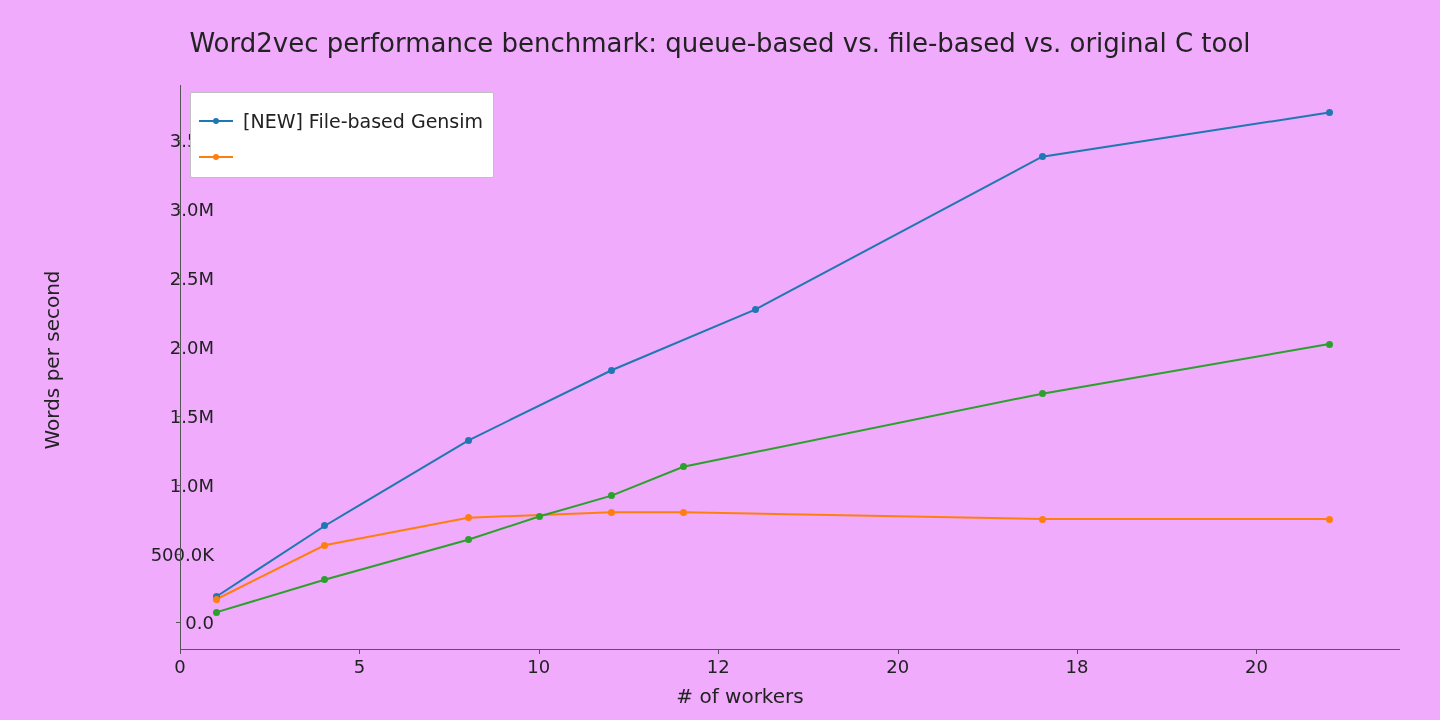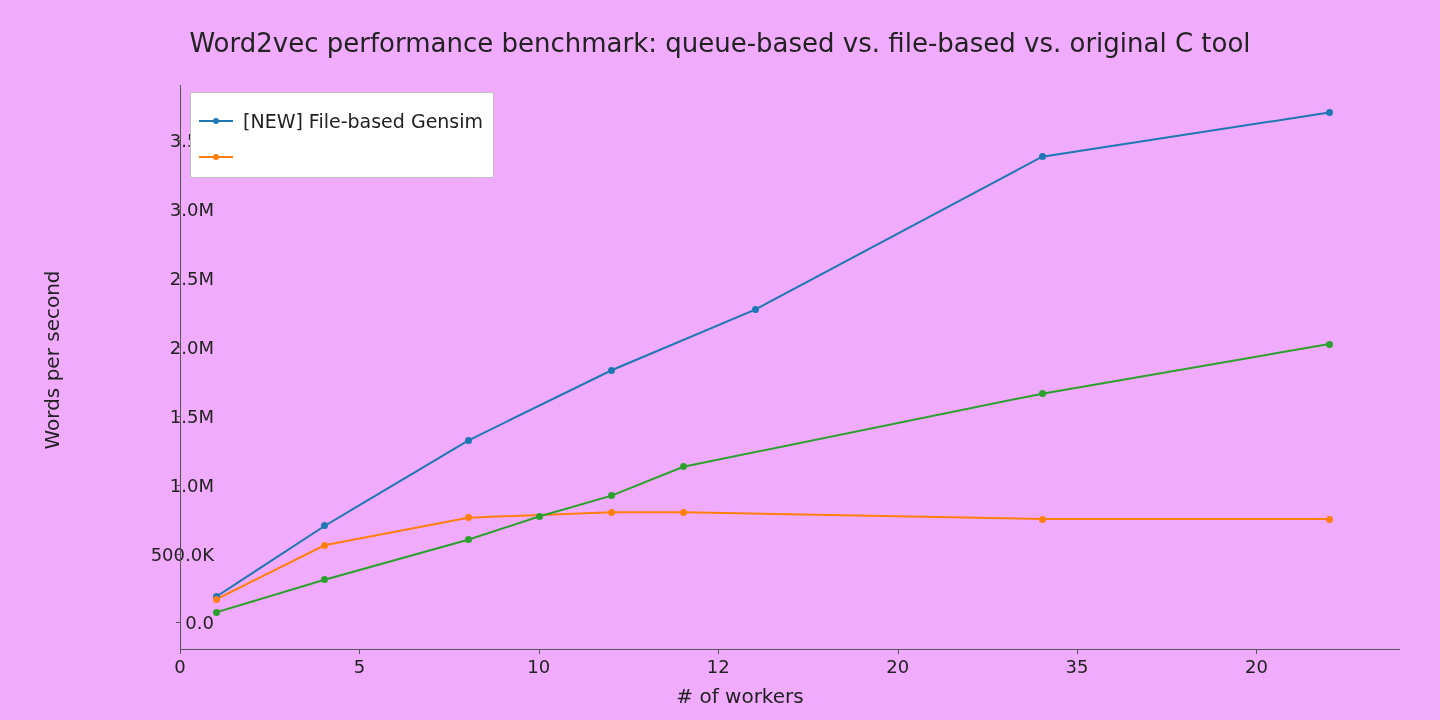--- a/index.html
+++ b/index.html
@@ -172,21 +172,21 @@
       <div class="tick-x" style="left: 180px;">0</div>
       <div class="tick-x-mark" style="left: 180px;"></div>
       <div class="tick-x" style="left: 359.412px;">5</div>
       <div class="tick-x-mark" style="left: 359.412px;"></div>
       <div class="tick-x" style="left: 538.824px;">10</div>
       <div class="tick-x-mark" style="left: 538.824px;"></div>
       <div class="tick-x" style="left: 718.235px;">12</div>
       <div class="tick-x-mark" style="left: 718.235px;"></div>
       <div class="tick-x" style="left: 897.647px;">20</div>
       <div class="tick-x-mark" style="left: 897.647px;"></div>
-      <div class="tick-x" style="left: 1077.06px;">35</div>
+      <div class="tick-x" style="left: 1077.06px;">18</div>
       <div class="tick-x-mark" style="left: 1077.06px;"></div>
       <div class="tick-x" style="left: 1256.47px;">20</div>
       <div class="tick-x-mark" style="left: 1256.47px;"></div>
     </div>
 
   <div class="plot" id="plot">
     <svg class="series" id="series-svg">
         <polyline points="35.88235294117647,511.2560975609756 143.52941176470588,440.9756097560976 287.05882352941177,355.5365853658536 430.5882352941177,285.2560975609756 574.1176470588235,224.6219512195122 861.1764705882354,71.65853658536588 1148.235294117647,27.560975609756156" fill="none" stroke="#1f77b4" stroke-width="2"></polyline>
         <polyline points="35.88235294117647,514.0121951219512 143.52941176470588,460.2682926829268 287.05882352941177,432.7073170731707 430.5882352941177,427.1951219512195 502.35294117647055,427.1951219512195 861.1764705882354,434.0853658536586 1148.235294117647,434.0853658536586" fill="none" stroke="#ff7f0e" stroke-width="2"></polyline>
         <polyline points="35.88235294117647,527.1036585365854 143.52941176470588,494.719512195122 287.05882352941177,454.7560975609756 358.8235294117647,431.32926829268297 430.5882352941177,410.6585365853658 502.35294117647055,381.719512195122 861.1764705882354,308.6829268292683 1148.235294117647,259.0731707317073" fill="none" stroke="#2ca02c" stroke-width="2"></polyline>

